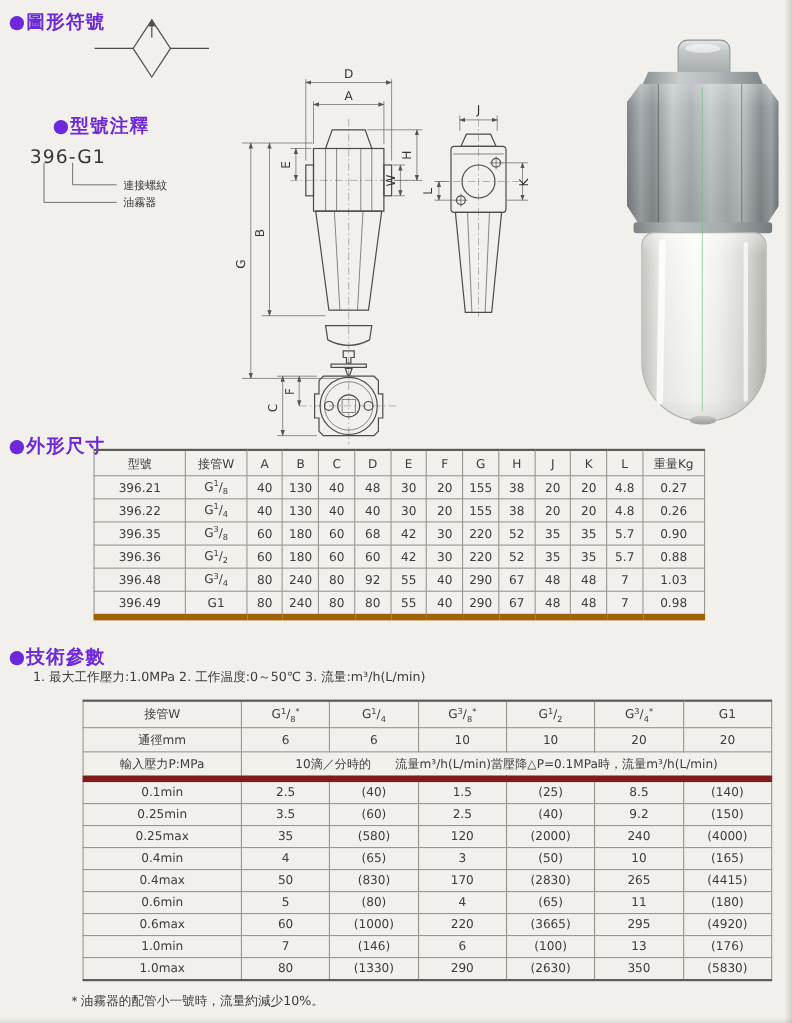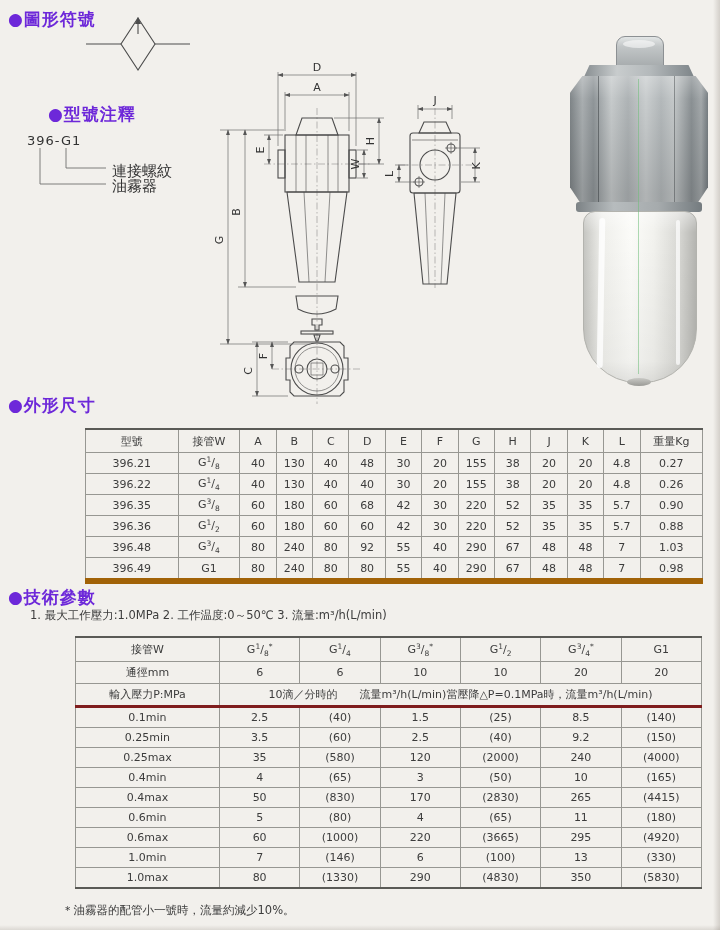--- a/index.html
+++ b/index.html
@@ -13,22 +13,22 @@
     background:linear-gradient(to right,rgba(0,0,0,0),rgba(120,110,100,.25));}
   .scan-edge-b{position:absolute;left:0;right:0;bottom:0;height:5px;
     background:linear-gradient(to bottom,rgba(0,0,0,0),rgba(120,110,100,.18));}
 
   .sec-title{position:absolute;font-size:17px;font-weight:bold;color:#6d28d9;letter-spacing:1px;white-space:nowrap;}
   #t-symbol{left:8px;top:8px;}
   #t-model{left:0;top:103px;margin-left:48px;}
   #t-dim{left:8px;top:394px;}
   #t-tech{left:8px;top:586px;}
 
-  .model-no{position:absolute;left:27px;top:133px;font-size:13px;letter-spacing:1px;color:#333;}
-  .callout{position:absolute;font-size:15px;color:#333;white-space:nowrap;font-family:Liberation Serif, serif;}
+  .model-no{position:absolute;left:27px;top:133px;font-size:17px;letter-spacing:1px;color:#333;}
+  .callout{position:absolute;font-size:10px;color:#333;white-space:nowrap;font-family:Liberation Serif, serif;}
   #callout-thread{left:112px;top:162px;}
   #callout-device{left:112px;top:177px;}
   .model-lines{position:absolute;left:0;top:146px;width:220px;height:48px;}
 
   .symbol-svg{position:absolute;left:80px;top:12px;width:116px;height:70px;}
   .drawing-svg{position:absolute;left:208px;top:52px;width:310px;height:360px;}
 
   
   .photo{position:absolute;left:560px;top:34px;width:156px;height:356px;}
   .photo *{position:absolute;}
@@ -59,34 +59,34 @@
   .ph-bowl:before{content:"";position:absolute;left:14px;top:6px;width:6px;height:150px;
     background:rgba(255,255,255,.8);border-radius:3px;transform:rotate(1deg);}
   .ph-bowl:after{content:"";position:absolute;right:16px;top:8px;width:4px;height:145px;
     background:rgba(255,255,255,.7);border-radius:2px;}
   .ph-green{left:78px;top:45px;width:1px;height:295px;background:rgba(110,190,120,.55);}
   .ph-nub{left:67px;top:344px;width:24px;height:8px;border-radius:50%;
     background:linear-gradient(180deg,#c9c9c5,#9a9a96);}
 
   
   .tbl-wrap{position:absolute;}
-  #dim-wrap{left:85px;top:428px;width:618px;}
+  #dim-wrap{left:85px;top:408px;width:556px;}
   #tech-wrap{left:75px;top:636px;width:627px;}
   table{border-collapse:collapse;table-layout:fixed;width:100%;}
   th,td{border:1px solid #979792;font-size:11px;font-weight:normal;text-align:center;
     padding:0;color:#3c3c3c;overflow:hidden;white-space:nowrap;}
   .dim-table th{height:22px;}
   .dim-table td{height:20px;}
   .dim-table tr:first-child th{border-top:2px solid #5a5a56;}
   .dim-table tr:last-child td{border-bottom:6px solid #a16207;}
   .tech-table tr:first-child td, .tech-table tr:first-child th{border-top:2px solid #5a5a56;height:23px;}
   .tech-table tr:last-child td{border-bottom:2px solid #5a5a56;}
   .tech-table td{height:19px;}
   .tech-table tr.bore td{height:21px;}
-  .tech-table tr.pressure td{height:21px;border-bottom:3px solid #7f1d1d;}
+  .tech-table tr.pressure td{height:21px;border-bottom:6px solid #7f1d1d;}
   sup{font-size:7.5px;vertical-align:4px;}
   sub{font-size:7.5px;vertical-align:-3px;}
   .note{position:absolute;left:30px;top:608px;font-size:11.5px;color:#3c3c3c;white-space:nowrap;}
   .footnote{position:absolute;left:62px;top:903px;font-size:11.5px;color:#3c3c3c;white-space:nowrap;}
 
   
   .pl{fill:none;stroke:#4c4c4c;stroke-width:1.1;}
   .pf{fill:none;stroke:#4c4c4c;stroke-width:0.6;}
   .dl{fill:none;stroke:#6f6f6f;stroke-width:0.7;}
   .cl{fill:none;stroke:#8f8f8f;stroke-width:0.6;stroke-dasharray:7 2.5 1.5 2.5;}
@@ -481,28 +481,28 @@
             <td>295</td>
             <td>(4920)</td>
           </tr>
           <tr>
             <td>1.0min</td>
             <td>7</td>
             <td>(146)</td>
             <td>6</td>
             <td>(100)</td>
             <td>13</td>
-            <td>(330)</td>
+            <td>(176)</td>
           </tr>
           <tr>
             <td>1.0max</td>
             <td>80</td>
             <td>(1330)</td>
             <td>290</td>
-            <td>(4830)</td>
+            <td>(2630)</td>
             <td>350</td>
             <td>(5830)</td>
           </tr>
         </tbody>
     </table>
   </div>
 
   <div class="footnote">＊油霧器的配管小一號時，流量約減少10%。</div>
 
   <div class="scan-edge-r"></div>

